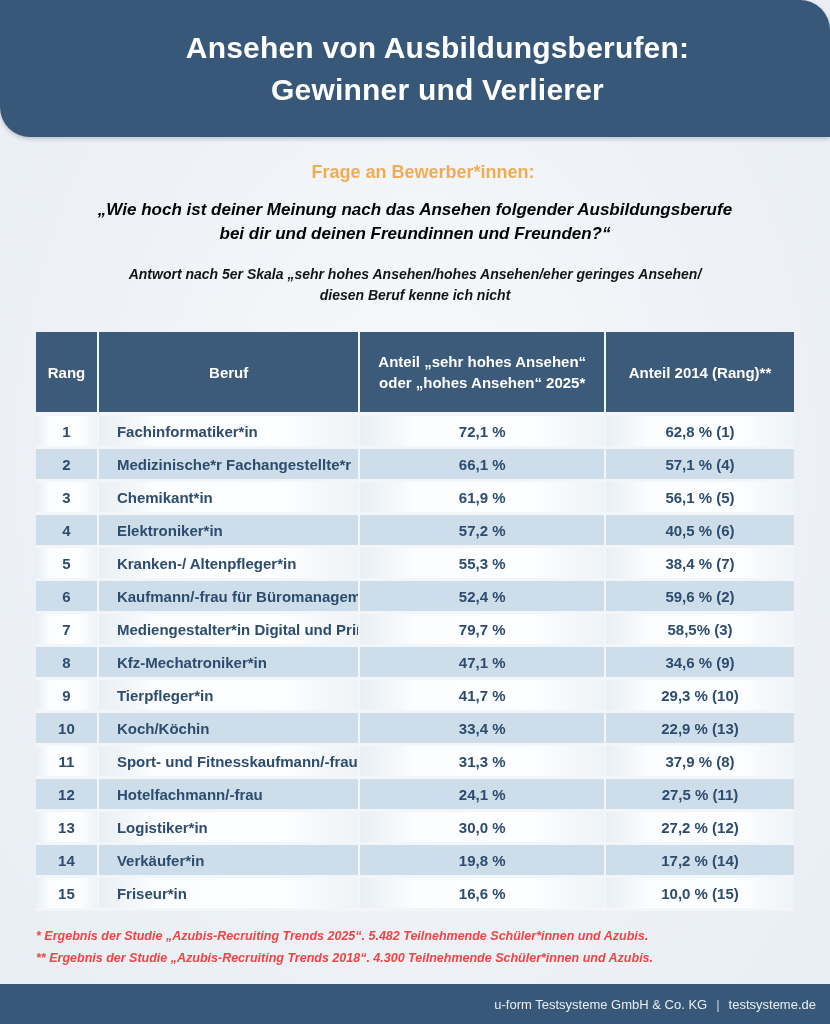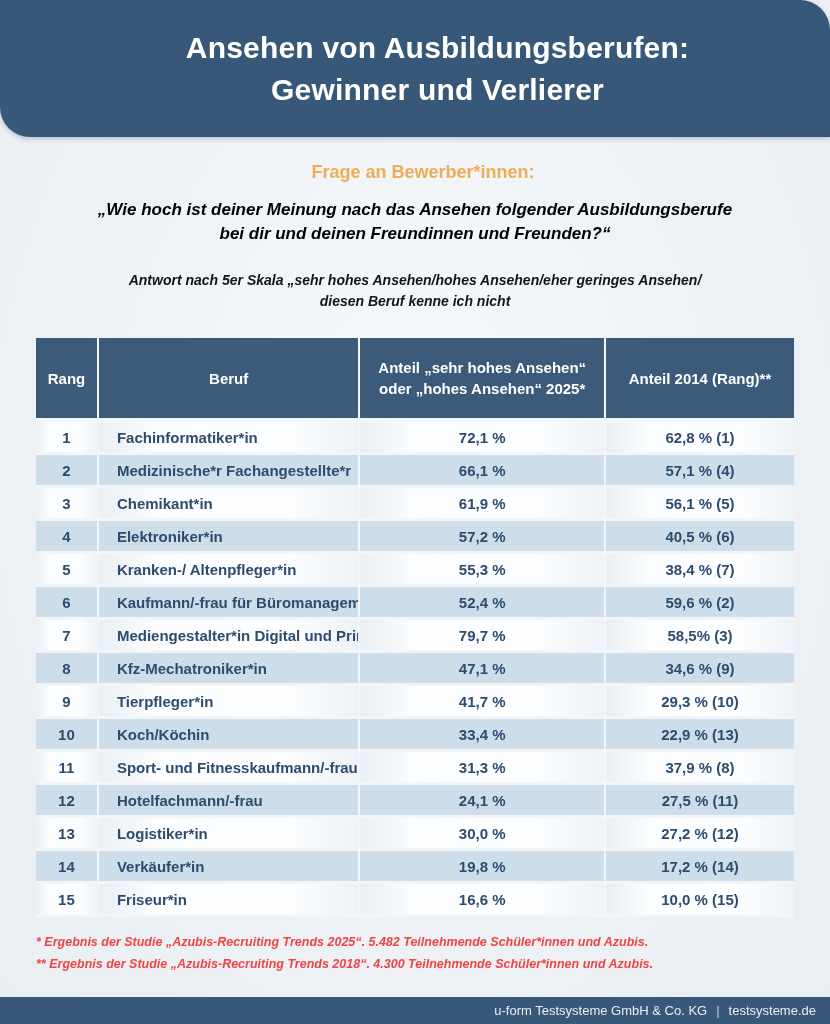--- a/index.html
+++ b/index.html
@@ -30,21 +30,21 @@
   
   .kicker{
     margin-top:25px;text-align:center;
     color:#f0ac55;font-size:18px;font-weight:800;padding-left:16px;
   }
   .question{
     margin:15px auto 0;width:720px;text-align:center;
     color:#000000;font-size:17px;font-weight:800;font-style:italic;line-height:24px;
   }
   .scale-note{
-    margin:24px auto 0;width:680px;text-align:center;
+    margin:18px auto 0;width:680px;text-align:center;
     color:#141414;font-size:14px;font-weight:700;font-style:italic;line-height:21px;
   }
 
   
   .table-wrap{margin:26px 36px 0;}
   table{
     width:100%;border-collapse:separate;border-spacing:0;table-layout:fixed;
   }
   col.c1{width:8.3%;} col.c2{width:34.5%;} col.c3{width:32.4%;} col.c4{width:24.8%;}
   thead th{
@@ -70,21 +70,21 @@
   td.c-a2025,td.c-a2018{text-align:center;}
 
   
   .footnotes{margin:14px 36px 0;}
   .footnote{
     color:#ef4444;font-size:12.5px;font-weight:700;font-style:italic;line-height:22px;
   }
 
   
   .footer{
-    margin-top:auto;height:27px;background:#375878;
+    margin-top:auto;height:40px;background:#375878;
     display:flex;align-items:center;justify-content:flex-end;
     padding-right:14px;box-sizing:border-box;
   }
   .footer span{color:#e9eef3;font-size:13px;font-weight:400;}
   .footer .sep{margin:0 9px;color:#c6d2dc;}
 </style>
 </head>
 <body>
 
 <div class="page">

